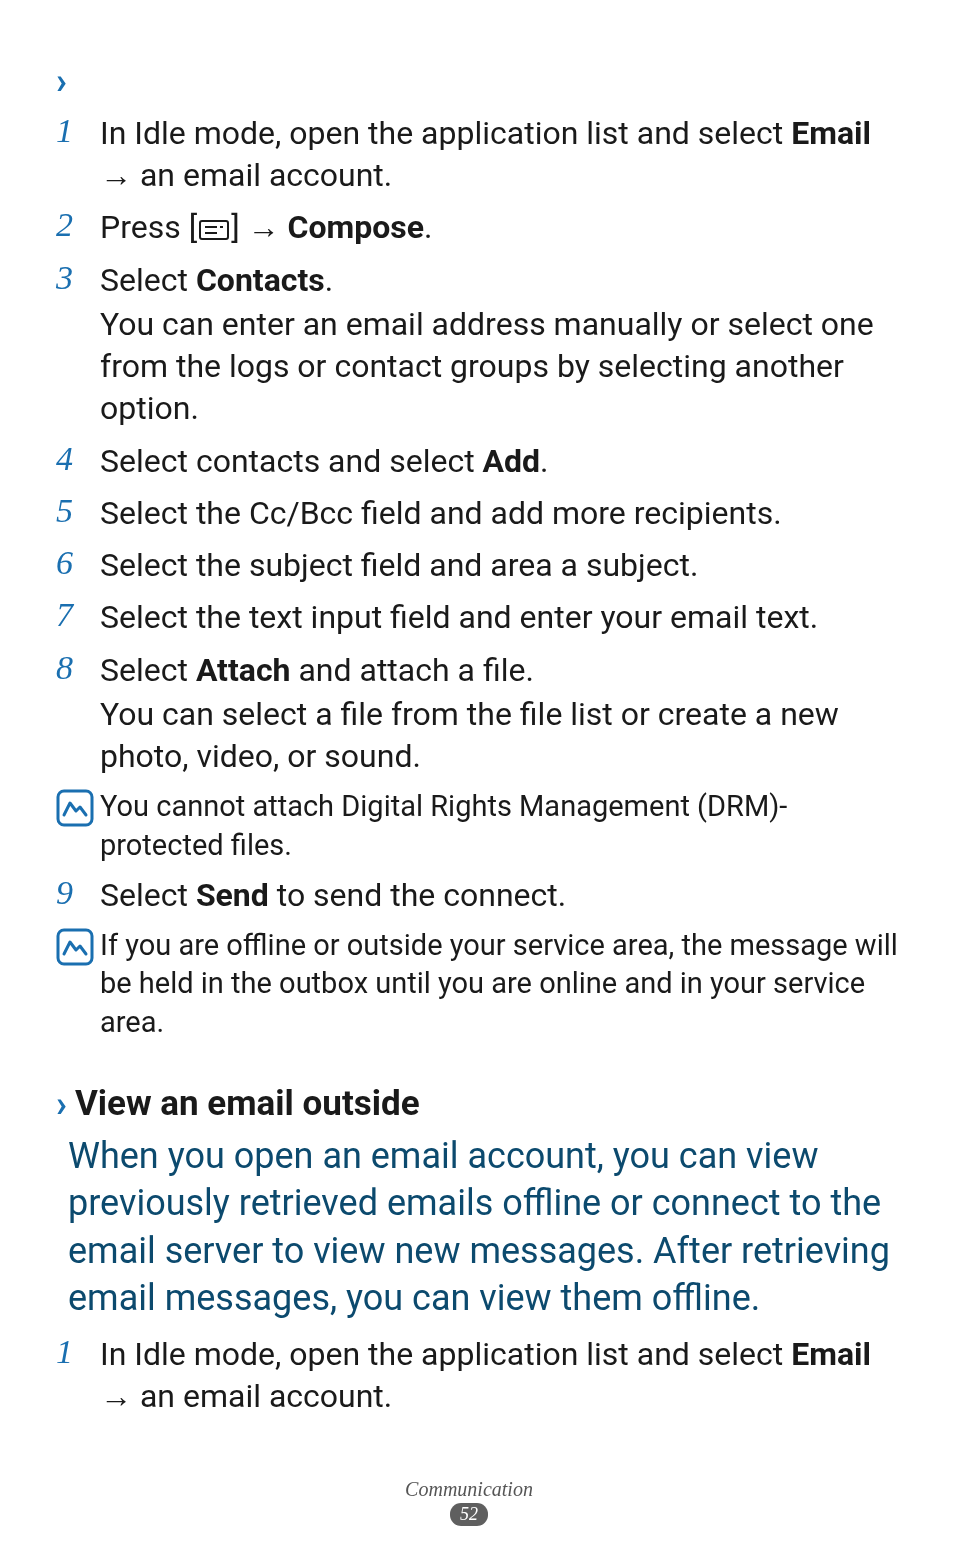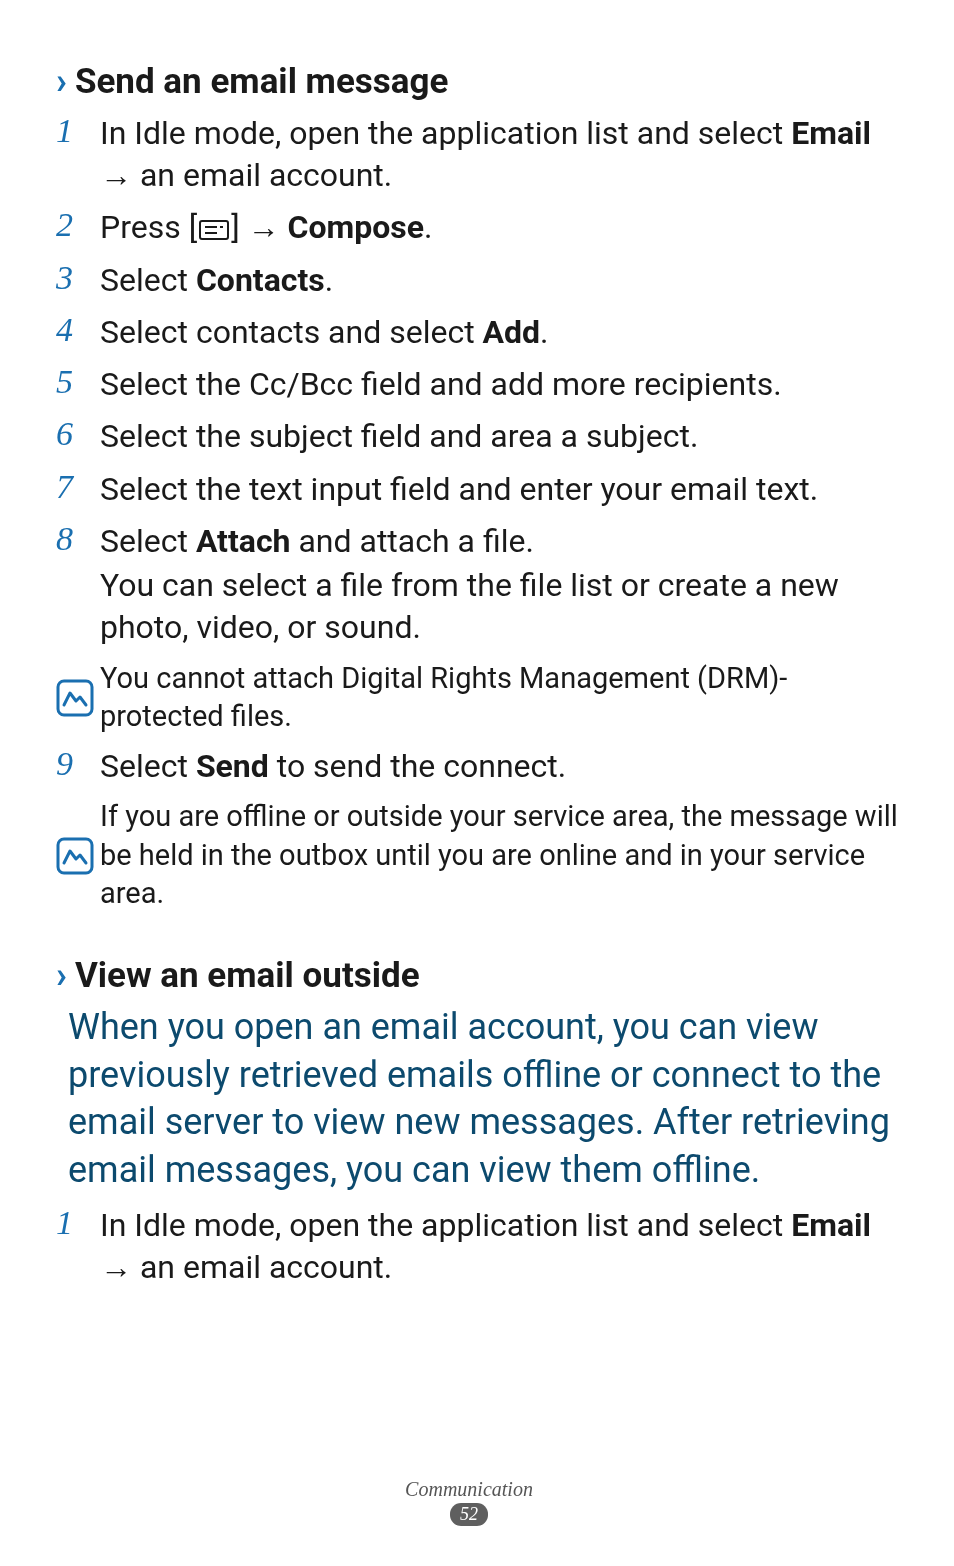--- a/index.html
+++ b/index.html
@@ -61,21 +61,21 @@
   }
   .bold { font-weight: 700; }
   .menu-icon {
     display: inline-block;
     vertical-align: middle;
     margin: 0 2px;
   }
   .menu-icon svg { display: block; }
   .note {
     display: flex;
-    align-items: center;
+    align-items: flex-start;
     margin-top: 10px;
   }
   .note-icon {
     width: 44px;
     flex-shrink: 0;
     padding-top: 2px;
   }
   .note-icon svg { display: block; }
   .note-body {
     font-size: 29px;
@@ -113,21 +113,20 @@
     font-family: Georgia, serif;
     font-style: italic;
     border-radius: 11px;
   }
 </style>
 </head>
 <body>
 
 <div class="section-heading">
   <span class="chevron">›</span>
-  <span class="section-title">Send an email message</span>
 </div>
 
 <div class="step">
   <div class="step-num">1</div>
   <div class="step-body">
     <p>
       <span>In Idle mode, open the application list and select </span><span class="bold">Email</span><span> → an email account.</span>
     </p>
   </div>
 </div>
@@ -145,20 +144,21 @@
     </p>
   </div>
 </div>
 
 <div class="step">
   <div class="step-num">3</div>
   <div class="step-body">
     <p>
       <span>Select </span><span class="bold">Contacts</span><span>.</span>
     </p>
+    <p>You can enter an email address manually or select one from the logs or contact groups by selecting another option.</p>
   </div>
 </div>
 
 <div class="step">
   <div class="step-num">4</div>
   <div class="step-body">
     <p>
       <span>Select contacts and select </span><span class="bold">Add</span><span>.</span>
     </p>
   </div>

